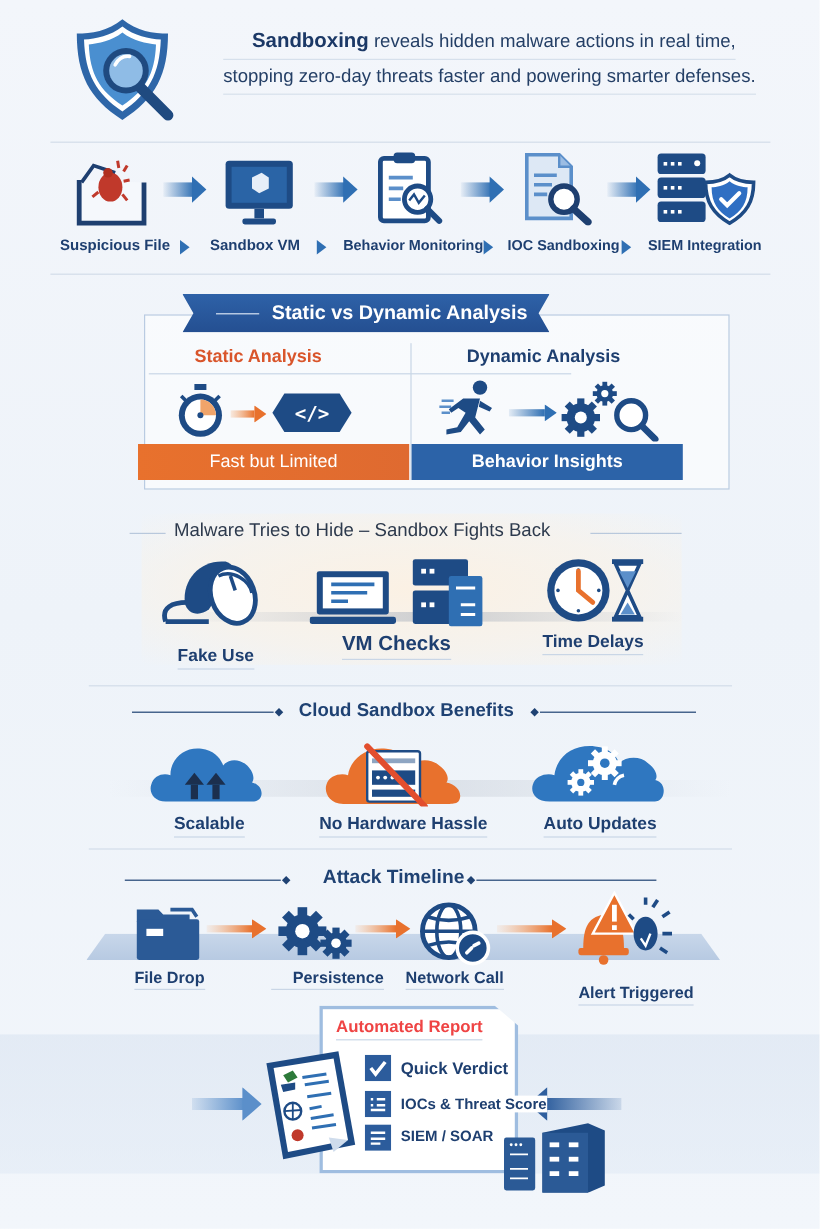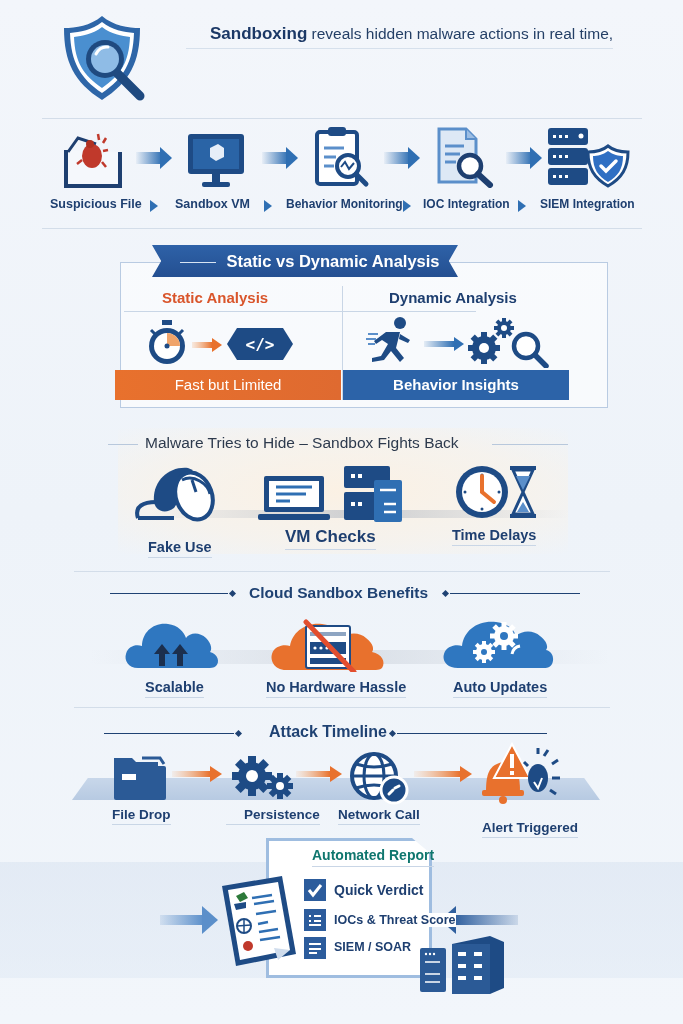--- a/index.html
+++ b/index.html
@@ -56,20 +56,21 @@
       <path d="M42 10 C32 18 20 20 10 21 C11 50 20 66 42 81 C64 66 73 50 74 21 C64 20 52 18 42 10 Z" fill="#fff"></path>
       <path d="M42 15 C33 22 22 24 14 25 C15 50 23 63 42 76 C61 63 69 50 70 25 C62 24 51 22 42 15 Z" fill="#4a8fd0"></path>
       <line x1="56" y1="60" x2="80" y2="84" stroke="#1f4a80" stroke-width="9" stroke-linecap="round"></line>
       <circle cx="45" cy="47" r="19" fill="#1f4a80"></circle>
       <circle cx="45" cy="47" r="14" fill="#8fbce6"></circle>
       <path d="M36 42 Q40 34 48 35" stroke="#fff" stroke-width="3" fill="none" stroke-linecap="round"></path>
     </svg>
   </div>
   <div id="hdr-text" class="abs">
     <div class="l1"><b>Sandboxing</b><span> reveals hidden malware actions in real time,</span></div><br>
+    <div><span>stopping zero-day threats faster and powering smarter defenses.</span></div>
   </div>
 </div>
 
 <div class="abs hr" style="left:42px;top:118px;width:600px;"></div>
 <div class="abs" style="left:0;top:120px;width:683px;height:110px;padding-left:36px;">
 
   <div class="abs" style="left:62px;top:10px;">
     <svg width="62" height="60" viewBox="0 0 62 60">
       <path d="M4 20 L4 56 L58 56 L58 22" stroke="#1e3f70" stroke-width="4" fill="#f5f8fc"></path>
       <path d="M6 22 L16 8 L34 14" stroke="#1e3f70" stroke-width="3" fill="none"></path>
@@ -146,21 +147,21 @@
       <path d="M55 40 L60 45 L70 35" stroke="#fff" stroke-width="3.5" fill="none" stroke-linecap="round"></path>
     </svg>
   </div>
 
   <div class="abs pipe-lbl" style="left:50px;top:77px;">Suspicious File</div>
   <div class="abs sarrow" style="left:150px;top:80px;"></div>
   <div class="abs pipe-lbl" style="left:175px;top:77px;">Sandbox VM</div>
   <div class="abs sarrow" style="left:264px;top:80px;"></div>
   <div class="abs pipe-lbl" style="left:286px;top:77px;font-size:12px;">Behavior Monitoring</div>
   <div class="abs sarrow" style="left:403px;top:80px;"></div>
-  <div class="abs pipe-lbl" style="left:423px;top:77px;font-size:12px;">IOC Integration</div>
+  <div class="abs pipe-lbl" style="left:423px;top:77px;font-size:12px;">IOC Sandboxing</div>
   <div class="abs sarrow" style="left:518px;top:80px;"></div>
   <div class="abs pipe-lbl" style="left:540px;top:77px;font-size:12px;">SIEM Integration</div>
 </div>
 <div class="abs hr" style="left:42px;top:228px;width:600px;"></div>
 
 <div id="svd-box" class="abs"></div>
 <div id="svd-banner" class="abs"><span class="dash"></span><span>Static vs Dynamic Analysis</span><span class="dash"></span></div>
 <div class="abs" style="left:342px;top:286px;width:1px;height:114px;background:#c9d6e6;"></div>
 <div class="abs" style="left:124px;top:311px;width:352px;height:1px;background:#c9d6e6;"></div>
 <div class="abs svd-col-title" style="left:162px;color:#d9552b;">Static Analysis</div>
@@ -495,21 +496,21 @@
           <stop offset="0" stop-color="#2f5f9e" stop-opacity="0.15"></stop>
           <stop offset="1" stop-color="#2f5f9e"></stop>
         </linearGradient>
       </defs>
       <polygon points="18,0 2,14 18,28" fill="#2f5f9e"></polygon>
       <rect x="16" y="9" width="64" height="10" fill="url(#ba2)"></rect>
     </svg>
 </div>
 
 <div class="abs" style="left:266px;top:838px;width:166px;height:140px;background:#fff;border:3px solid #9fbde0;clip-path:polygon(0 0,88% 0,100% 12%,100% 100%,0 100%);"></div>
-<div class="abs" style="left:280px;top:847px;font-size:14px;font-weight:bold;color:#0f766e;white-space:nowrap;border-bottom:1px solid #c9d6e6;padding-bottom:3px;margin-left:32px;">Automated Report</div>
+<div class="abs" style="left:280px;top:847px;font-size:14px;font-weight:bold;color:#ef4444;white-space:nowrap;border-bottom:1px solid #c9d6e6;padding-bottom:3px;">Automated Report</div>
 
 <div class="abs" style="left:304px;top:879px;">
   <svg width="22" height="22" viewBox="0 0 22 22">
       <rect width="22" height="22" fill="#2c5c9c"></rect>
       <path d="M5 11 L9 16 L17 6" stroke="#fff" stroke-width="3" fill="none"></path>
     </svg>
 </div>
 <div class="abs" style="left:334px;top:882px;font-size:14px;font-weight:bold;color:#1e3f70;white-space:nowrap;">Quick Verdict</div>
 <div class="abs" style="left:304px;top:909px;">
   <svg width="22" height="22" viewBox="0 0 22 22">

